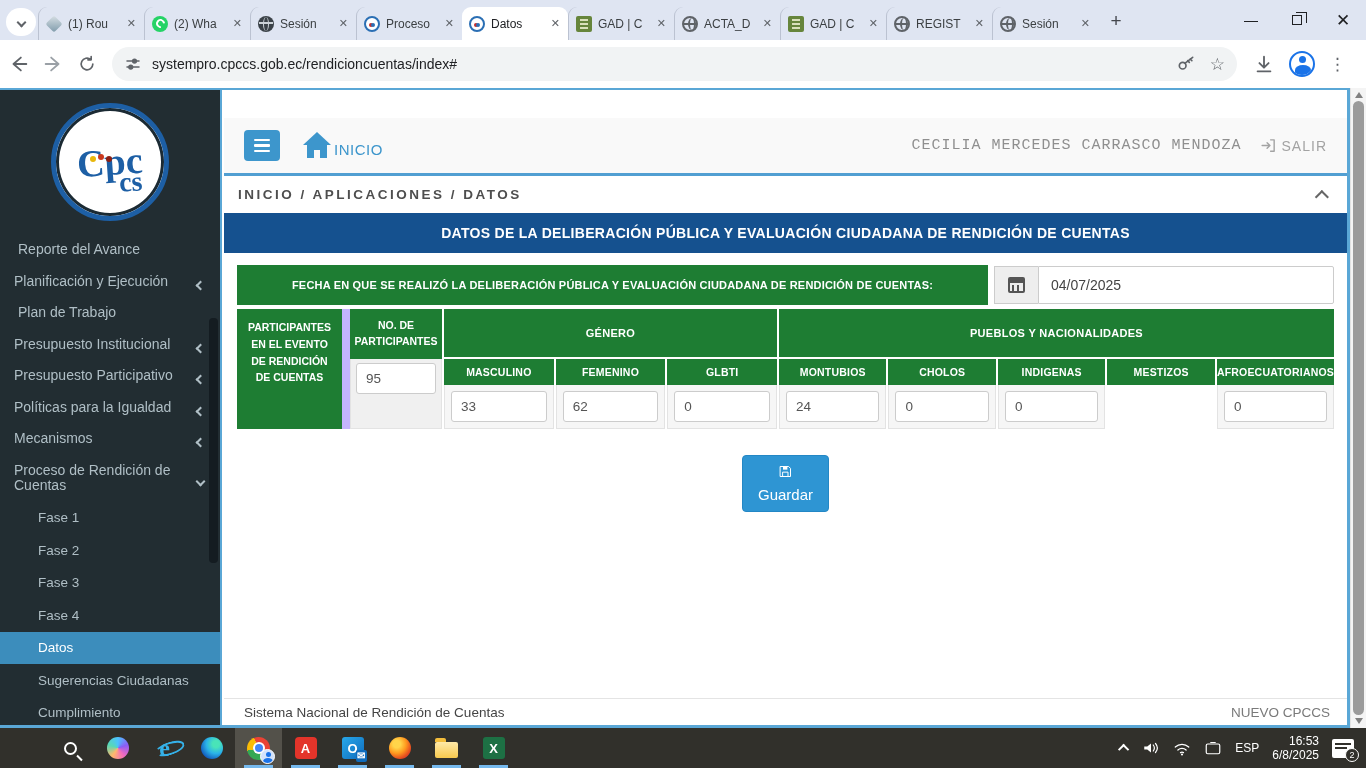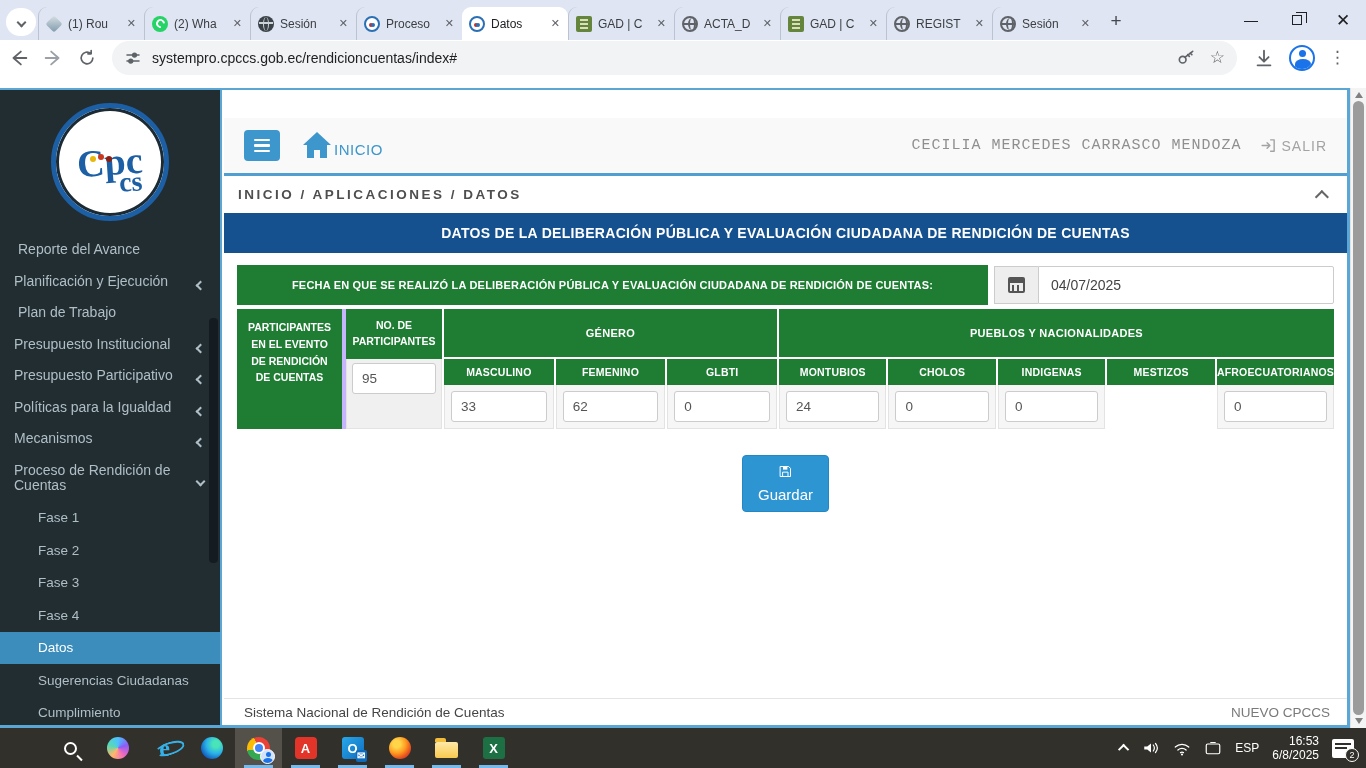--- a/index.html
+++ b/index.html
@@ -23,21 +23,21 @@
   .restore-glyph::before { content:""; position:absolute; top:-4px; left:3px; width:10px; height:10px; border:1px solid #202124; border-bottom:none; border-left:none; }
 
   .fav { width:16px; height:16px; position:relative; flex:0 0 16px; }
   .fav-roundcube { width:16px;height:16px; } .fav-roundcube::after { content:""; position:absolute; inset:2px; background:linear-gradient(135deg,#d7dfe4,#7f9bab); transform:rotate(45deg); border-radius:2px; }
   .fav-whatsapp { background:#25d366; border-radius:50%; } .fav-whatsapp::after { content:""; position:absolute; inset:3.5px; border:2px solid #fff; border-radius:50%; border-right-color:transparent; transform:rotate(40deg); }
   .fav-globe { border:2px solid #5f6368; border-radius:50%; } .fav-globe::before { content:""; position:absolute; left:0; right:0; top:5px; height:2px; background:#5f6368; } .fav-globe::after { content:""; position:absolute; left:4px; width:4px; top:0; bottom:0; border:2px solid #5f6368; border-radius:50%; border-top:none; border-bottom:none; }
   .fav-globe-dark { background:#3b4248; border-radius:50%; } .fav-globe-dark::before { content:""; position:absolute; left:1px; right:1px; top:6px; height:2px; background:#cdd3d8; } .fav-globe-dark::after { content:""; position:absolute; left:5px; width:4px; top:1px; bottom:1px; border:1.5px solid #cdd3d8; border-radius:50%; border-top:none; border-bottom:none; }
   .fav-cpccs { background:#fff; border:2px solid #2b6fb4; border-radius:50%; } .fav-cpccs::before { content:""; position:absolute; left:3px; top:5px; width:4px; height:4px; border-radius:50%; background:#c42f2f; } .fav-cpccs::after { content:""; position:absolute; right:3px; top:5px; width:4px; height:4px; border-radius:50%; background:#2b6fb4; }
   .fav-gad { background:#66853c; border-radius:2px; } .fav-gad::after { content:""; position:absolute; inset:3px 4px; background:repeating-linear-gradient(0deg,rgba(255,255,230,.75) 0 2px,transparent 2px 4px); }
 
-  .toolbar { position:absolute; top:40px; left:0; width:1366px; height:35px; background:#fff; display:flex; align-items:center; padding:0 2px; }
+  .toolbar { position:absolute; top:40px; left:0; width:1366px; height:48px; background:#fff; display:flex; align-items:center; padding:0 2px; }
   .navbtn { width:34px; height:34px; display:flex; align-items:center; justify-content:center; }
   .urlpill { height:34px; flex:0 0 1125px; margin-left:8px; background:#f1f3f4; border-radius:17px; display:flex; align-items:center; padding:0 12px; gap:10px; }
   .urltext { font-size:14px; color:#202124; flex:1; }
   .pill-icons { display:flex; align-items:center; gap:14px; }
   .star-glyph { font-size:17px; color:#5f6368; }
   .toolbar-right { display:flex; align-items:center; gap:14px; margin-left:16px; }
   .avatar-circle { width:26px; height:26px; border-radius:50%; border:2px solid #1a73e8; position:relative; overflow:hidden; background:#fff; }
   .avatar-circle::before { content:""; position:absolute; top:3px; left:8px; width:7px; height:7px; border-radius:50%; background:#1a73e8; }
   .avatar-circle::after { content:""; position:absolute; top:12px; left:3.5px; width:16px; height:10px; border-radius:50% 50% 0 0; background:#1a73e8; }
   .dots-glyph { font-size:17px; color:#5f6368; letter-spacing:0; }
@@ -95,21 +95,21 @@
   .fecha-row { display:flex; gap:6px; }
   .fecha-label { flex:1; background:#1e7d33; color:#fff; font-size:11px; font-weight:bold; display:flex; align-items:center; justify-content:center; text-align:center; padding:0 30px; min-height:40px; letter-spacing:.2px; }
   .date-widget { width:340px; display:flex; align-items:center; }
   .date-addon { width:44px; height:38px; background:#eee; border:1px solid #ccc; border-right:none; display:flex; align-items:center; justify-content:center; }
   .cal-icon { width:17px; height:16px; border:2px solid #555; border-radius:2px; position:relative; background:linear-gradient(#555 0 4px, transparent 4px); }
   .cal-icon::before { content:""; position:absolute; top:6px; left:2px; right:2px; height:6px; background:repeating-linear-gradient(90deg,#555 0 2px,transparent 2px 5px); }
   .date-input { flex:1; height:38px; border:1px solid #ccc; border-radius:0 2px 2px 0; padding:0 12px; font-size:14px; color:#444; font-family:"Liberation Sans",sans-serif; }
 
   .ptable { display:flex; margin-top:4px; }
   .t-col1 { width:105px; background:#1e7d33; color:#fff; font-size:10.5px; font-weight:bold; text-align:center; display:flex; align-items:flex-start; justify-content:center; padding:10px 6px; line-height:1.6; }
-  .t-col2 { width:100px; display:flex; flex-direction:column; border-left:4px solid #c4b5fd; }
+  .t-col2 { width:100px; display:flex; flex-direction:column; border-left:8px solid #c4b5fd; }
   .t-col2 .hdr { height:50px; background:#1e7d33; color:#fff; font-size:10.5px; font-weight:bold; display:flex; align-items:center; justify-content:center; text-align:center; line-height:1.5; padding:0 4px; }
   .t-col2 .body { flex:1; background:#f0f0f0; border:1px solid #e3e3e3; border-top:none; }
   .t-col2 input { width:calc(100% - 10px); margin:4px 5px; height:31px; border:1px solid #ccc; border-radius:3px; padding:0 9px; font-size:13.5px; color:#555; font-family:Liberation Sans, sans-serif; background:#fff; }
   .tgroups { flex:1; display:flex; }
   .tgroup { display:flex; flex-direction:column; border-left:2px solid #fff; }
   .ghdr { height:50px; background:#1e7d33; color:#fff; font-size:11px; font-weight:bold; display:flex; align-items:center; justify-content:center; border-bottom:2px solid #fff; letter-spacing:.3px; }
   .gcols { flex:1; display:flex; }
   .gcol { flex:1; display:flex; flex-direction:column; }
   .gcol + .gcol { border-left:2px solid #fff; }
   .chdr { height:26px; background:#1e7d33; color:#fff; font-size:10.5px; font-weight:bold; display:flex; align-items:center; justify-content:center; letter-spacing:.2px; }

